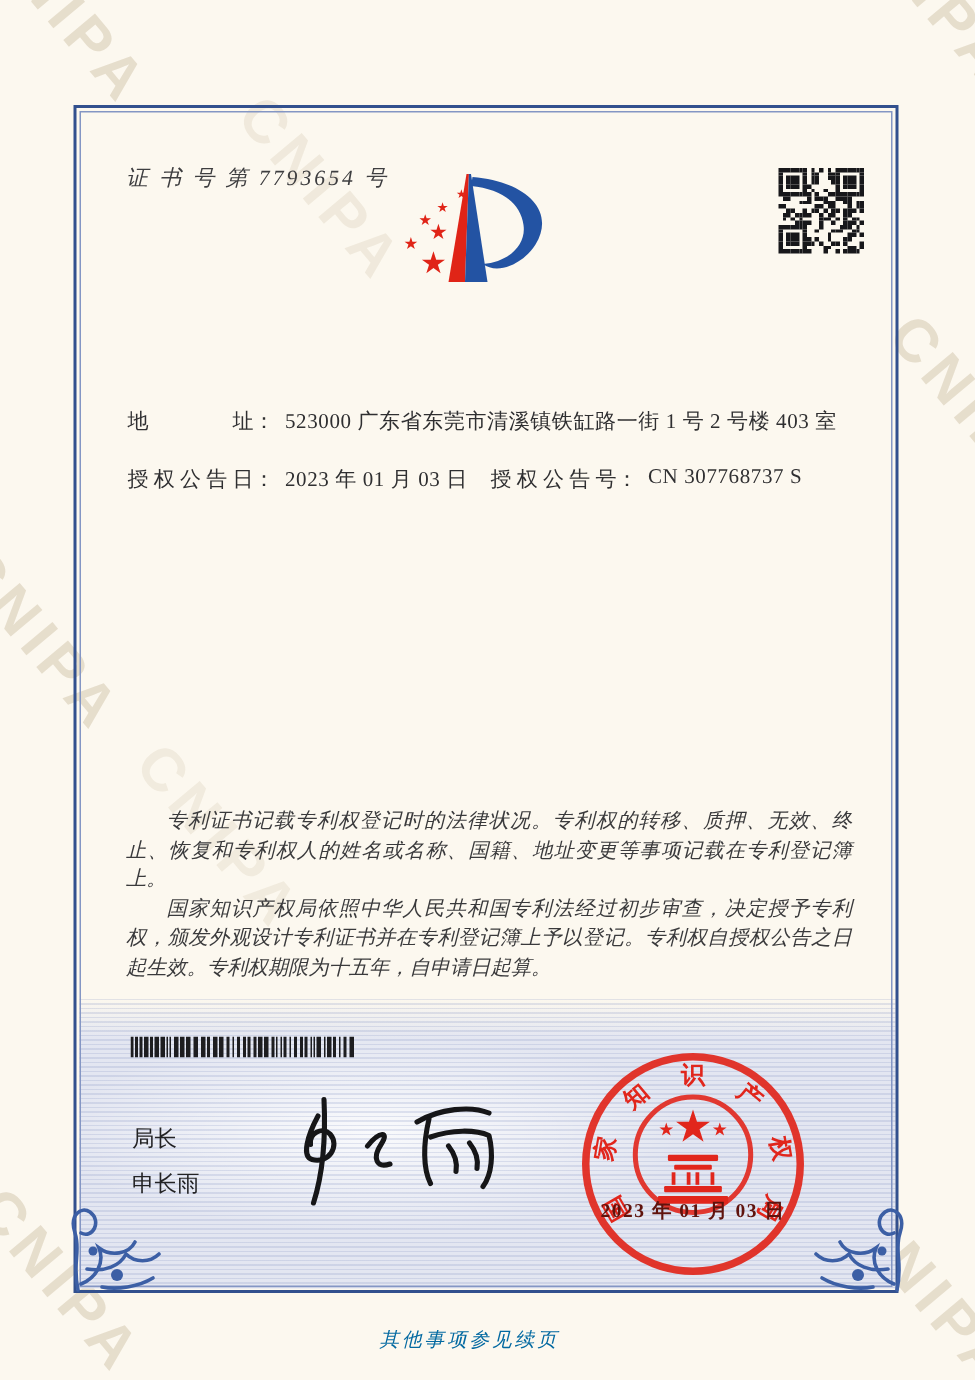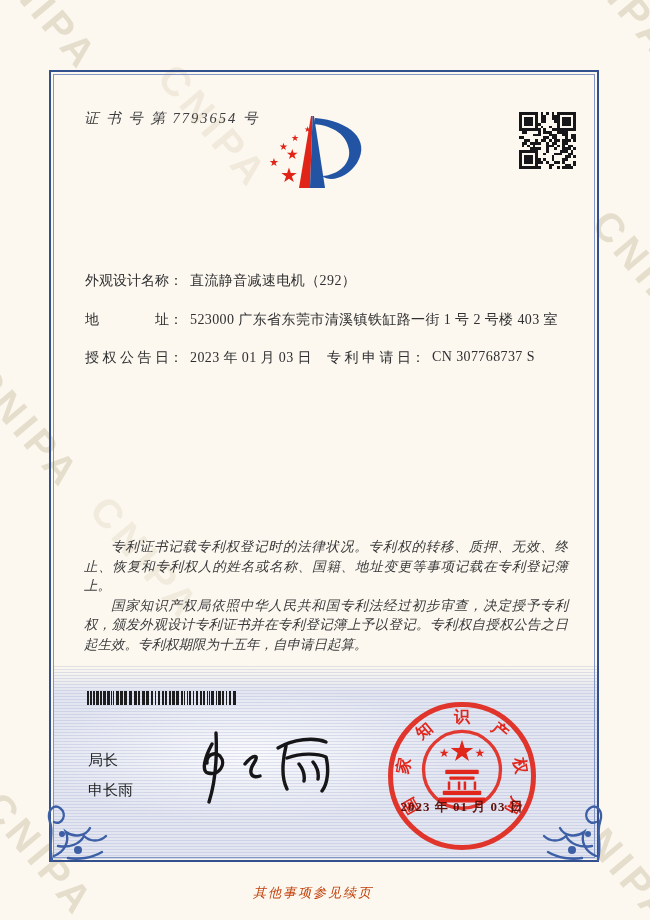--- a/index.html
+++ b/index.html
@@ -62,21 +62,21 @@
   .seal-char{position:absolute;left:50%;top:50%;width:20px;height:20px;margin:-10px 0 0 -10px;
              display:flex;align-items:center;justify-content:center;transform-origin:center;
              font-weight:700;font-size:16px;color:#e1261c;}
   .seal-emblem{position:absolute;left:50%;top:50%;transform:translate(-50%,-54%);}
   .seal-date{position:absolute;left:0;right:0;top:100px;text-align:center;font-size:13px;
              font-weight:700;letter-spacing:1px;color:#5f130d;}
 
   .page-info{position:absolute;left:49px;top:841px;width:550px;text-align:center;
              font-size:12px;letter-spacing:2px;color:#3c3c3e;}
   .cont-note{position:absolute;left:253px;top:884px;font-size:13px;letter-spacing:2px;
-             font-style:italic;color:#c2410c;}
+             font-style:italic;color:#0369a1;}
 
   .corner{position:absolute;width:74px;height:98px;}
   .corner-bl{left:44px;top:764px;}
   .corner-br{left:532px;top:764px;transform:scaleX(-1);}
 </style>
 </head>
 <body>
 
 <div class="page">
 
@@ -547,29 +547,26 @@
     <text x="33" y="37" font-size="9" fill="#e02417">★</text>
     <text x="46" y="28" font-size="8" fill="#e02417">★</text>
     <path d="M53,12 L54.6,12 L52,84 L41,84 Z" fill="#e02417"></path>
     <path d="M54.6,12 L56,12 L67,84 L52,84 Z" fill="#2353a3"></path>
     <path d="M57,14 C92,17 113,36 99,59 C90,73 73,79 64,72 C81,71 93,59 91,46 C89,31 76,22 56,20 Z" fill="#2353a3"></path>
   </svg>
 
 
   <div class="fields">
     <div class="field-row">
-      <span class="f-label">外观设计名称</span><span class="f-colon">：</span><span class="f-value">直流静音减速电机（292）</span>
-    </div>
-    <div class="field-row">
       <span class="f-label">地址</span><span class="f-colon">：</span><span class="f-value">523000 广东省东莞市清溪镇铁缸路一街 1 号 2 号楼 403 室</span>
     </div>
     <div class="field-row">
       <span class="f-label">授权公告日</span><span class="f-colon">：</span><span class="f-value">2023 年 01 月 03 日</span>
       <span class="pair2">
-        <span class="f-label">专利申请日</span><span class="f-colon">：</span><span class="f-value">CN 307768737 S</span>
+        <span class="f-label">授权公告号</span><span class="f-colon">：</span><span class="f-value">CN 307768737 S</span>
       </span>
     </div>
   </div>
 
   <div class="notice">
     <p>专利证书记载专利权登记时的法律状况。专利权的转移、质押、无效、终止、恢复和专利权人的姓名或名称、国籍、地址变更等事项记载在专利登记簿上。</p>
     <p>国家知识产权局依照中华人民共和国专利法经过初步审查，决定授予专利权，颁发外观设计专利证书并在专利登记簿上予以登记。专利权自授权公告之日起生效。专利权期限为十五年，自申请日起算。</p>
   </div>
 
   <div class="barcode">

